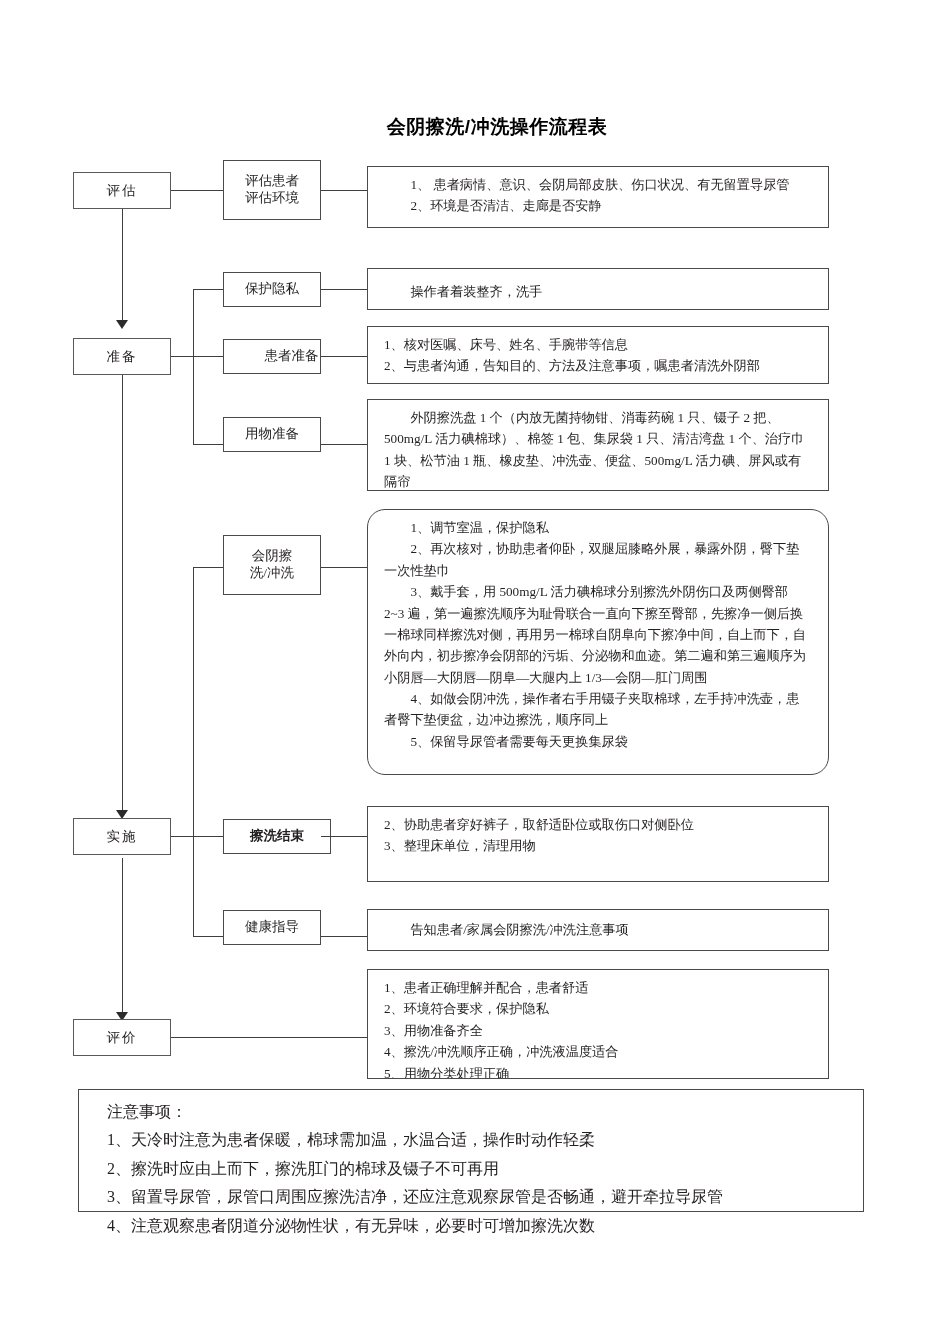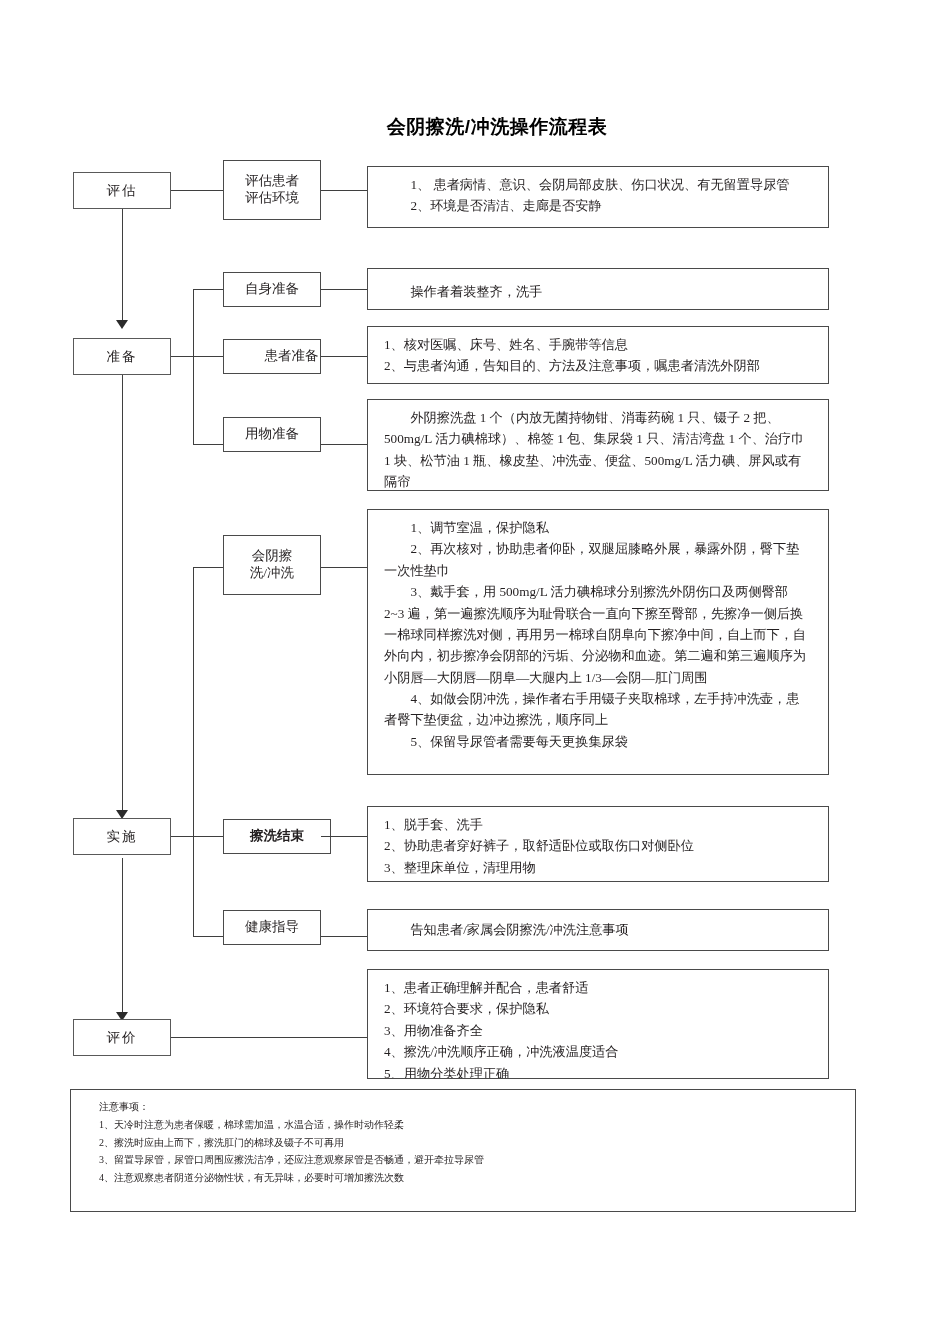--- a/index.html
+++ b/index.html
@@ -35,23 +35,24 @@
   .box.content{
     font-size:13.2px;line-height:1.62;
     padding:7px 22px 7px 16px;
     border:1px solid #4a4a4a;
     overflow:hidden;
   }
   .box.content .ln{white-space:normal;}
   .box.content .ind{text-indent:2em;}
   .box.content.center{display:flex;align-items:center;}
   .box.notes{
-    font-size:10px;line-height:1.78;
+    font-size:16px;line-height:1.78;
     padding:8px 10px 8px 28px;
     border:1px solid #4a4a4a;
+    margin-left:8px;
   }
 
   
   .ln-h{position:absolute;height:0;border-top:1.4px solid #3f3f3f;}
   .ln-v{position:absolute;width:0;border-left:1.4px solid #3f3f3f;}
   .arrow-d{
     position:absolute;width:0;height:0;
     border-left:6px solid transparent;border-right:6px solid transparent;
     border-top:9px solid #2b2b2b;
   }
@@ -94,21 +95,21 @@
     <span>准备</span>
   </div>
 
   <div class="ln-h" style="left:171px;top:356px;width:22px;"></div>
   <div class="ln-v" style="left:193px;top:289px;height:156px;"></div>
   <div class="ln-h" style="left:193px;top:289px;width:30px;"></div>
   <div class="ln-h" style="left:193px;top:356px;width:30px;"></div>
   <div class="ln-h" style="left:193px;top:444px;width:30px;"></div>
 
   <div class="box substage" style="left:223px;top:272px;width:98px;height:35px;">
-    <span>自身准备</span>
+    <span>保护隐私</span>
   </div>
   <div class="ln-h" style="left:321px;top:289px;width:46px;"></div>
   <div class="box content center" style="left:367px;top:268px;width:462px;height:42px;align-items:flex-end;">
     <div class="ln ind">操作者着装整齐，洗手</div>
   </div>
 
   <div class="box substage" style="left:223px;top:339px;width:98px;height:35px;padding-left:39px;">
     <span>患者准备</span>
   </div>
   <div class="ln-h" style="left:321px;top:356px;width:46px;"></div>
@@ -134,34 +135,33 @@
   <div class="ln-h" style="left:193px;top:836px;width:30px;"></div>
   <div class="ln-h" style="left:193px;top:936px;width:30px;"></div>
 
   <div class="box substage" style="left:223px;top:535px;width:98px;height:60px;">
     <span>
       <span>会阴擦</span><br>
       <span>洗/冲洗</span>
     </span>
   </div>
   <div class="ln-h" style="left:321px;top:567px;width:46px;"></div>
-  <div class="box content" style="left:367px;top:509px;width:462px;height:266px;">
+  <div class="box content" style="left:367px;top:509px;width:462px;height:266px;border-radius:18px;">
     <div class="ln ind">1、调节室温，保护隐私</div>
     <div class="ln ind">2、再次核对，协助患者仰卧，双腿屈膝略外展，暴露外阴，臀下垫一次性垫巾</div>
     <div class="ln ind">3、戴手套，用 500mg/L 活力碘棉球分别擦洗外阴伤口及两侧臀部 2~3 遍，第一遍擦洗顺序为耻骨联合一直向下擦至臀部，先擦净一侧后换一棉球同样擦洗对侧，再用另一棉球自阴阜向下擦净中间，自上而下，自外向内，初步擦净会阴部的污垢、分泌物和血迹。第二遍和第三遍顺序为小阴唇—大阴唇—阴阜—大腿内上 1/3—会阴—肛门周围</div>
     <div class="ln ind">4、如做会阴冲洗，操作者右手用镊子夹取棉球，左手持冲洗壶，患者臀下垫便盆，边冲边擦洗，顺序同上</div>
     <div class="ln ind">5、保留导尿管者需要每天更换集尿袋</div>
   </div>
 
   <div class="box substage" style="left:223px;top:819px;width:108px;height:35px;font-weight:bold;">
     <span>擦洗结束</span>
   </div>
   <div class="ln-h" style="left:321px;top:836px;width:46px;"></div>
   <div class="box content" style="left:367px;top:806px;width:462px;height:76px;">
-    <div class="ln">1、脱手套、洗手</div>
     <div class="ln">2、协助患者穿好裤子，取舒适卧位或取伤口对侧卧位</div>
     <div class="ln">3、整理床单位，清理用物</div>
   </div>
 
   <div class="box substage" style="left:223px;top:910px;width:98px;height:35px;">
     <span>健康指导</span>
   </div>
   <div class="ln-h" style="left:321px;top:936px;width:46px;"></div>
   <div class="box content center" style="left:367px;top:909px;width:462px;height:42px;">
     <div class="ln ind">告知患者/家属会阴擦洗/冲洗注意事项</div>

